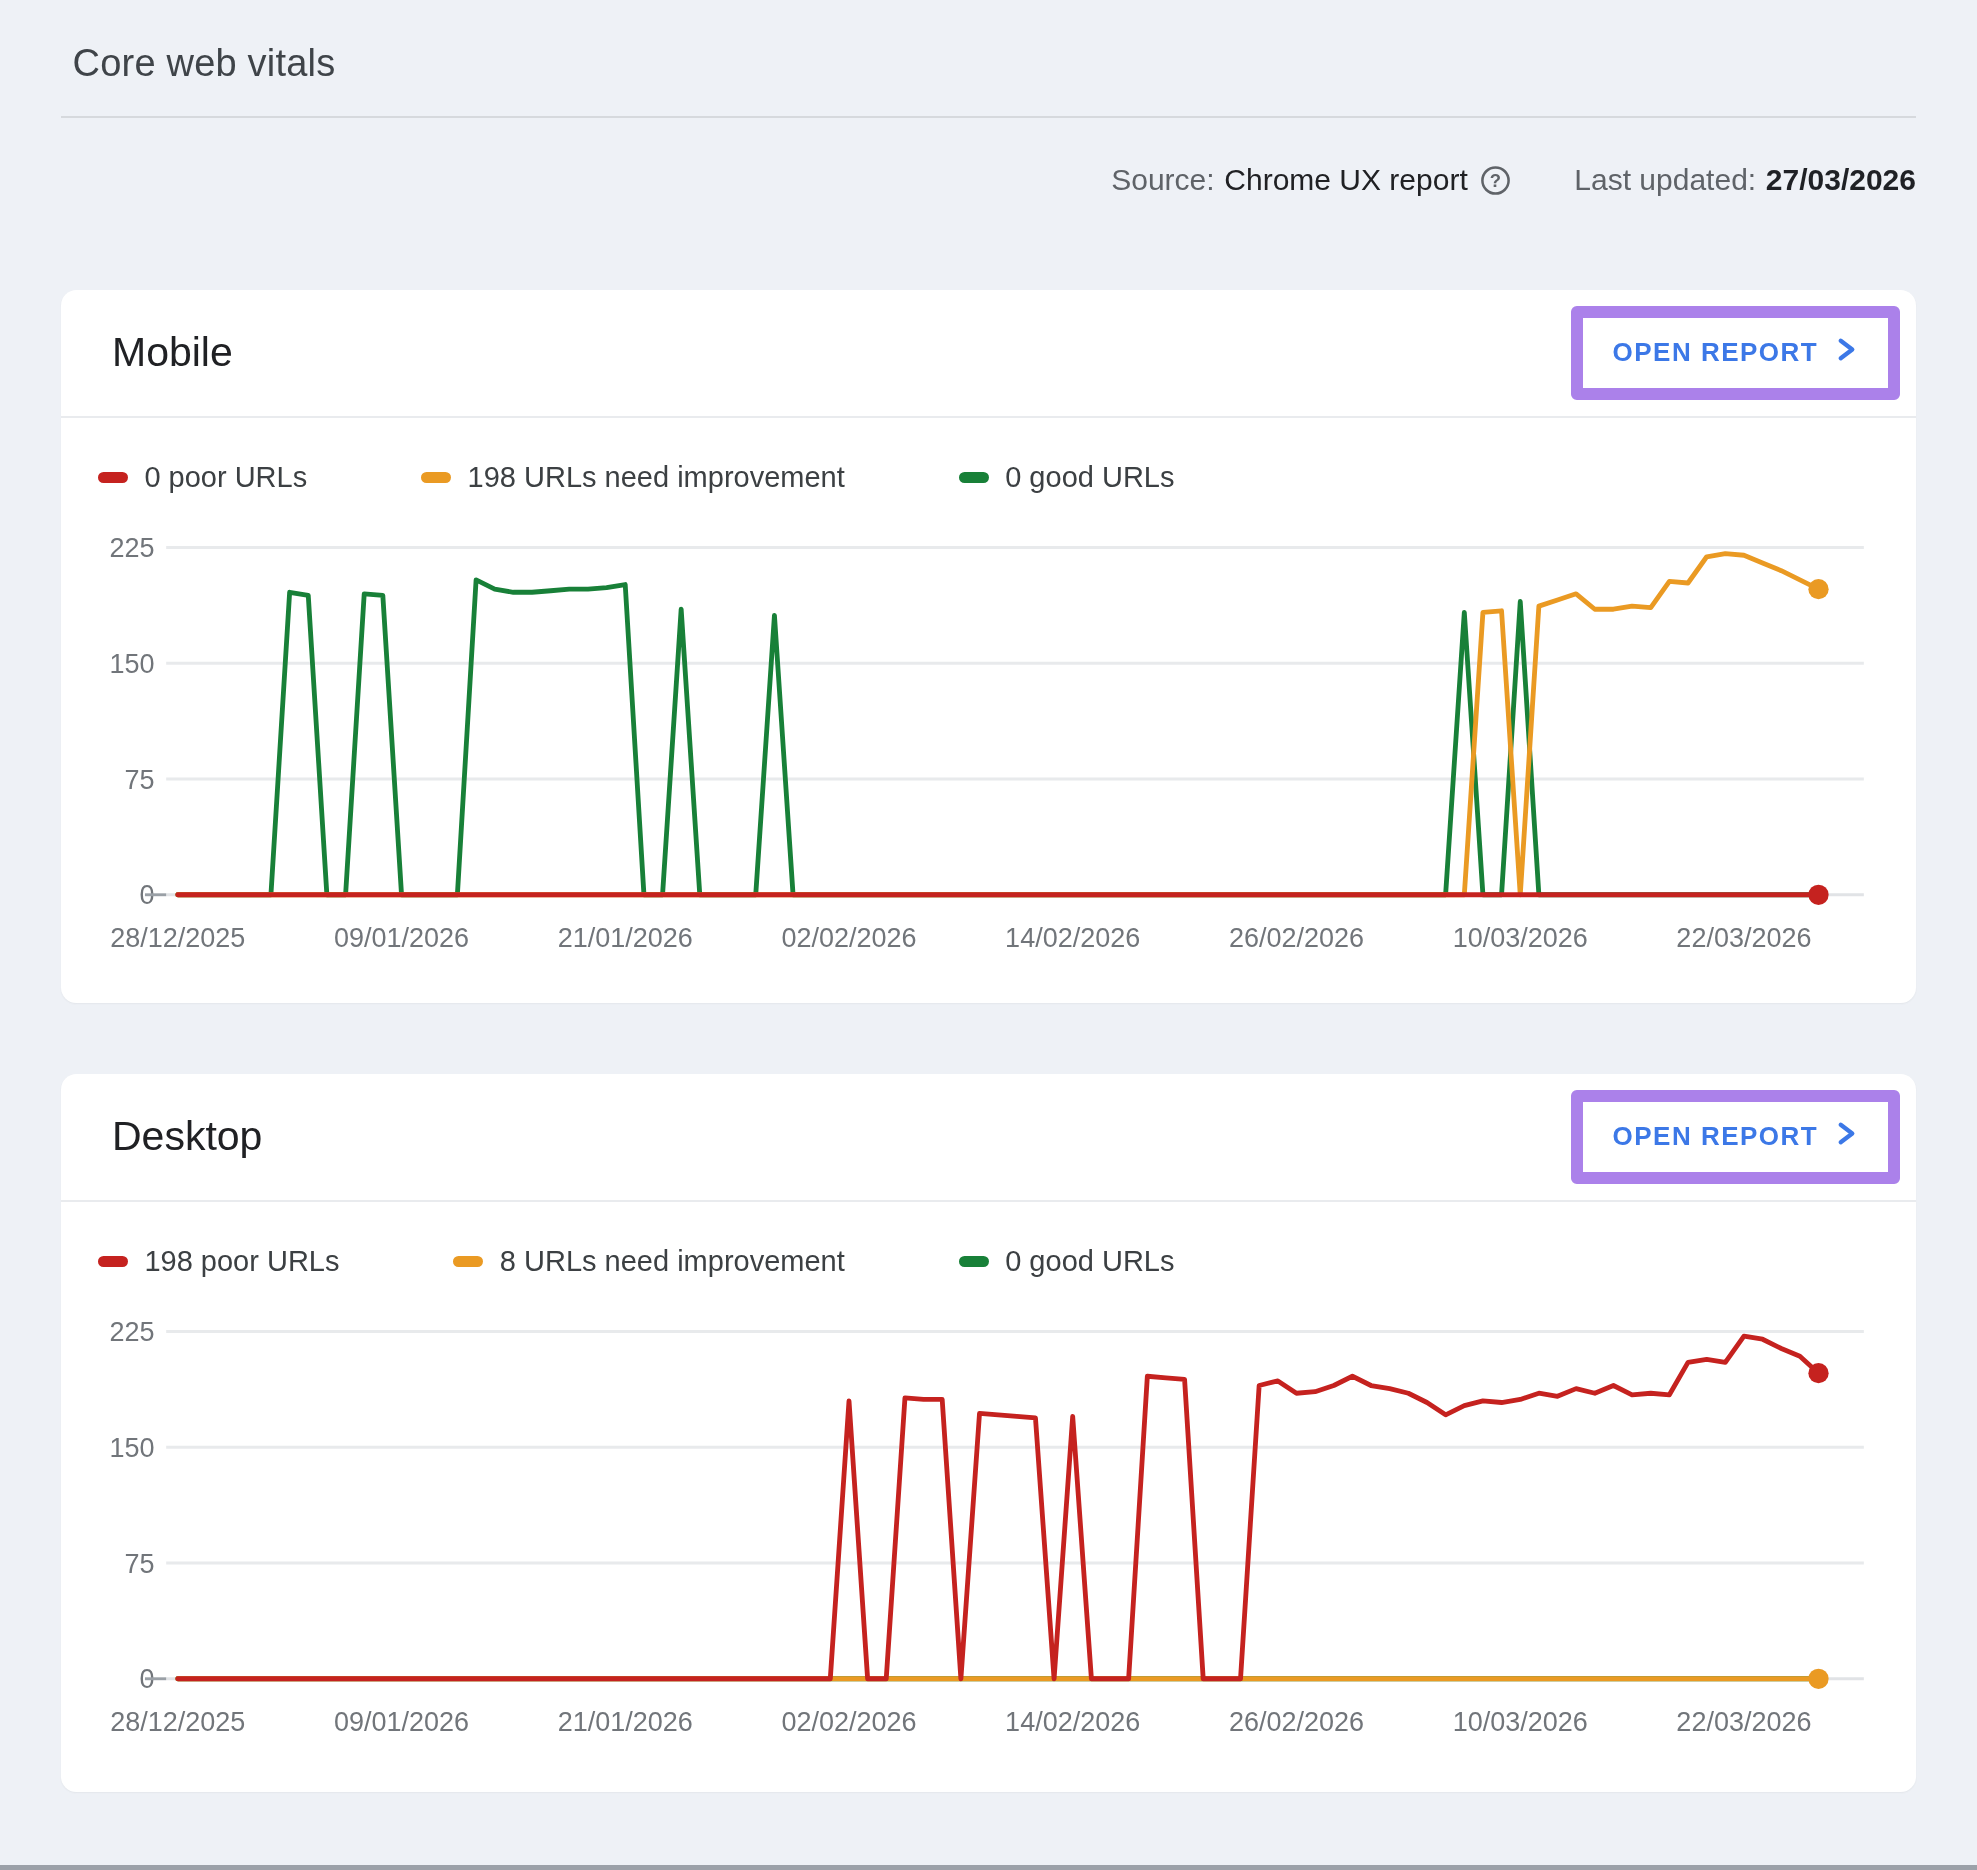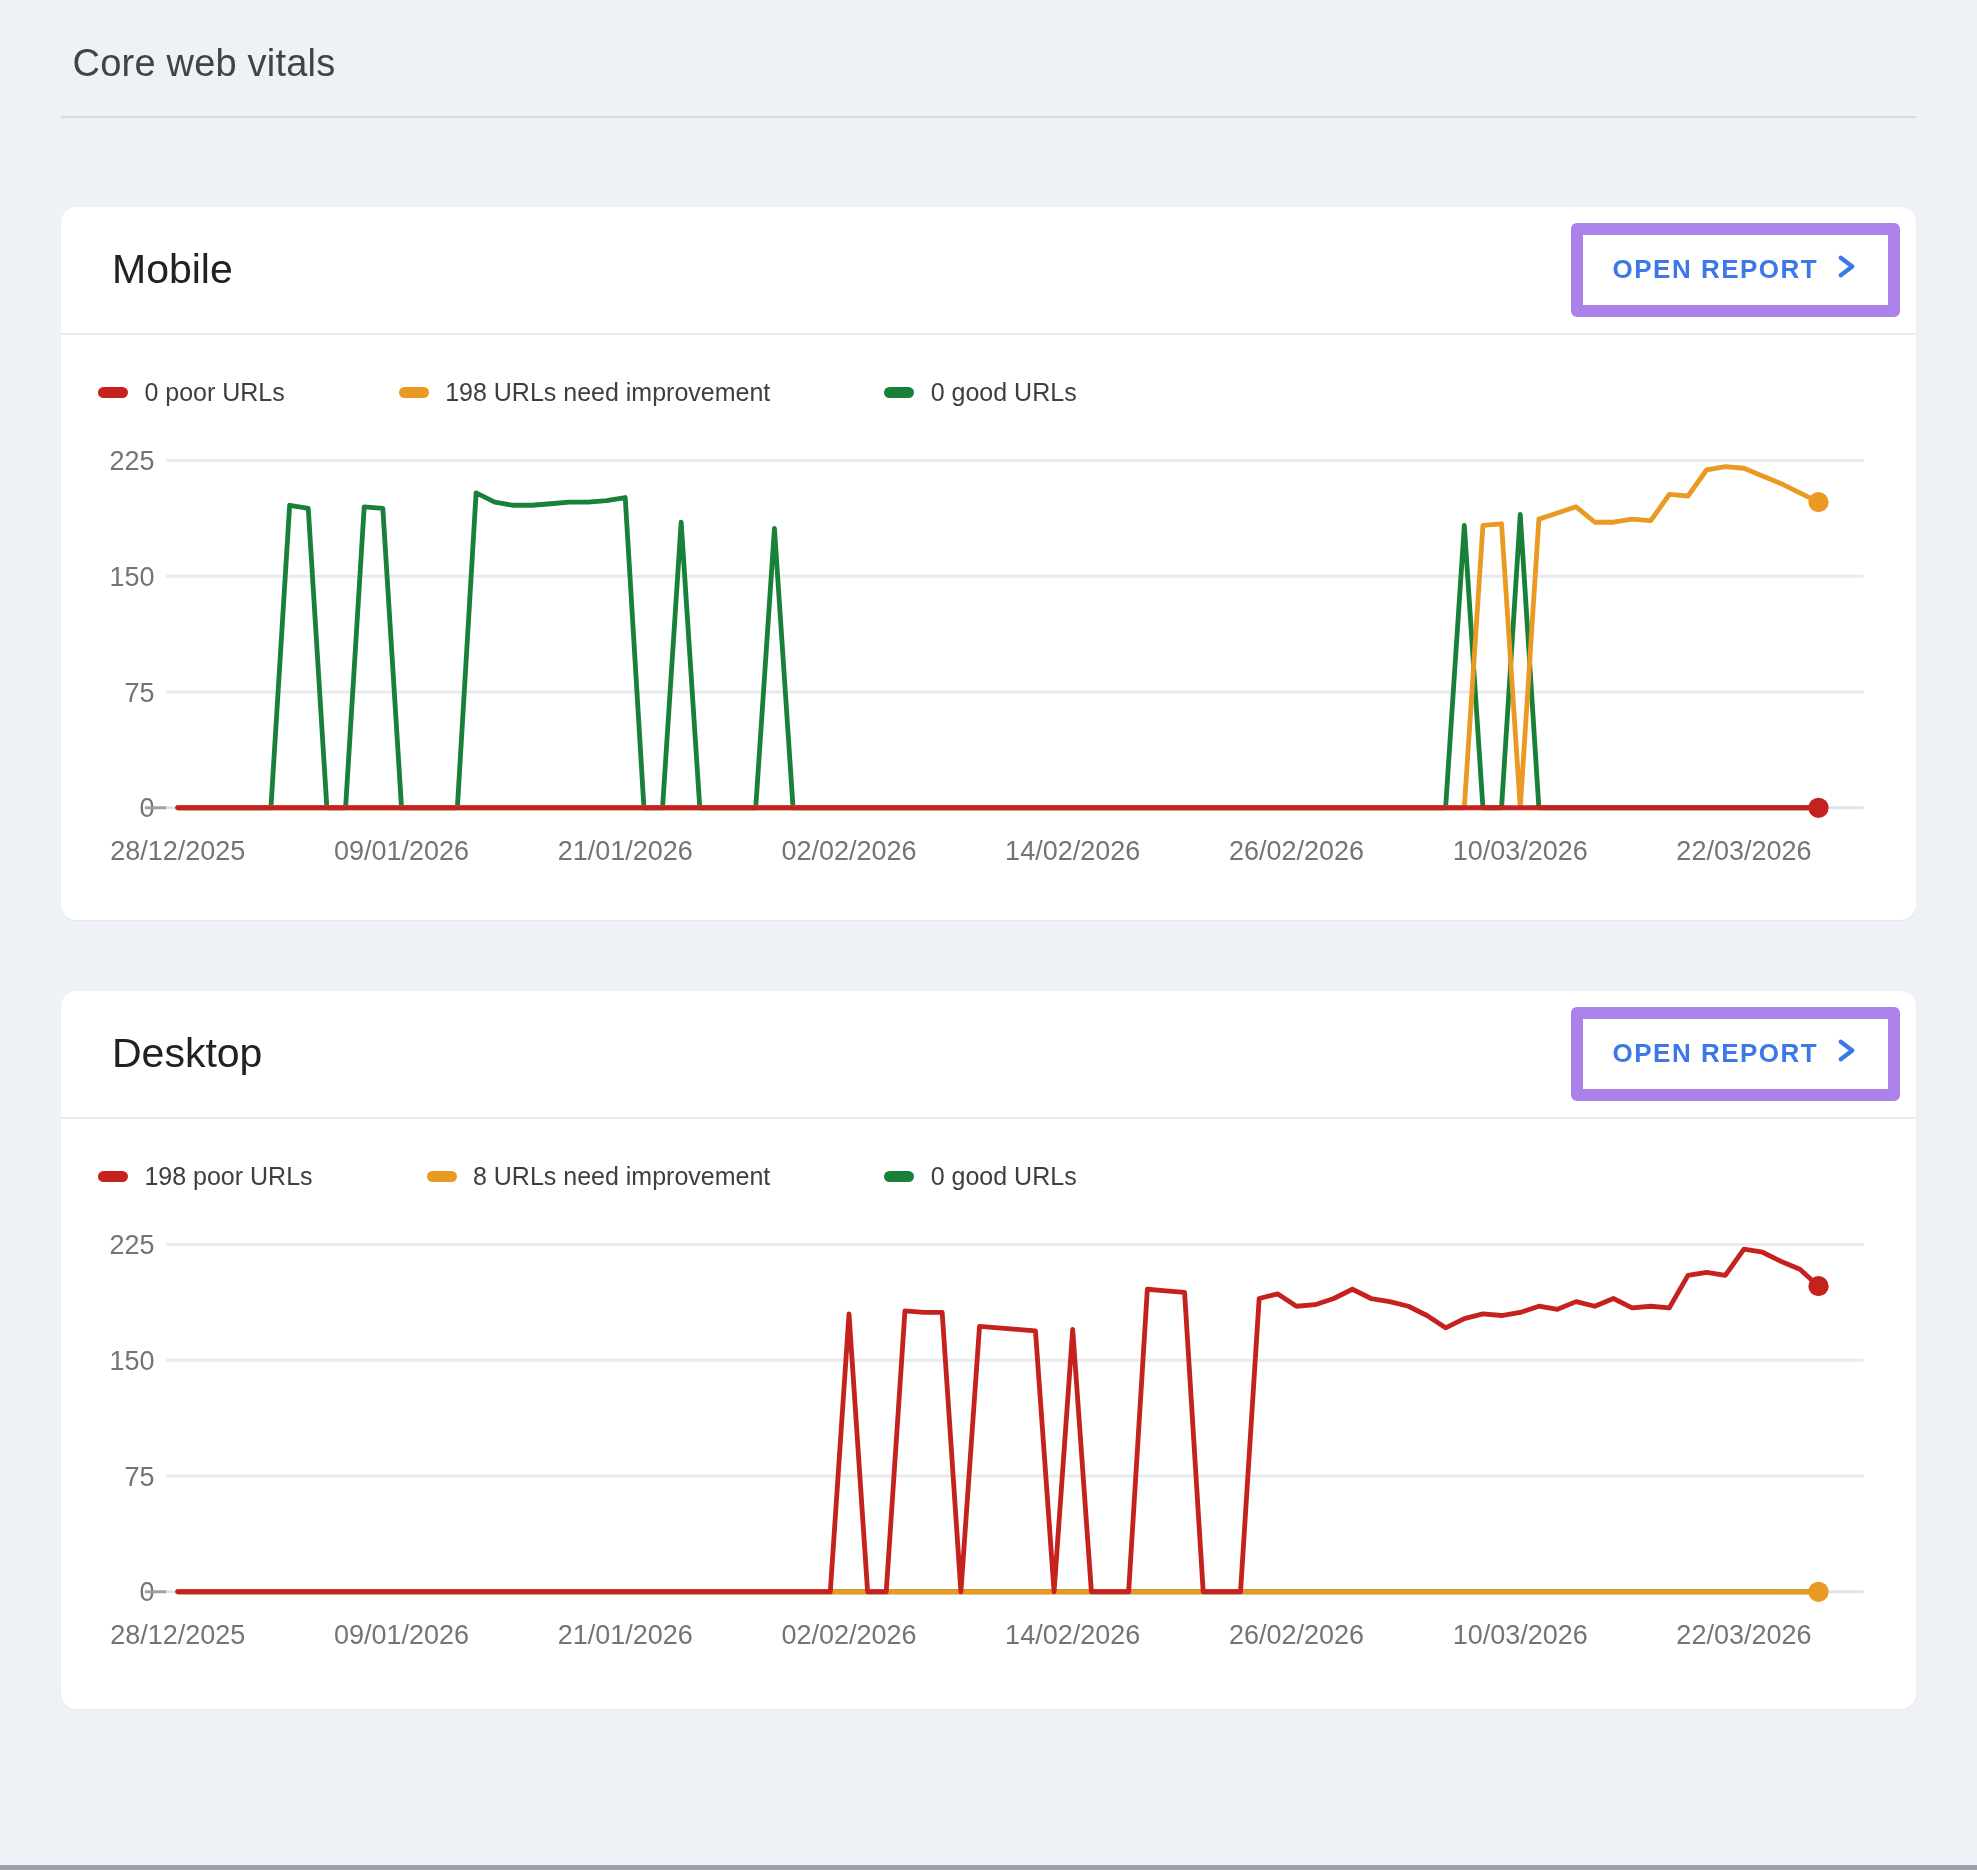--- a/index.html
+++ b/index.html
@@ -40,34 +40,48 @@
     border:12.6px solid #ab81ea;border-radius:5.8px;background:#ffffff;
   }
   .open-report{
     display:flex;align-items:center;gap:15.4px;
     height:68px;padding:1px 29px;cursor:pointer;
     color:#3c78e7;font-size:26px;font-weight:700;letter-spacing:1.5px;
     user-select:none;
   }
   .card-divider{height:1.9px;background:#e9ebee;}
   .legend{display:flex;align-items:center;gap:114px;padding:43px 0 0 37px;}
-  .legend-item{display:flex;align-items:center;gap:16.4px;font-size:25px;color:#3c4043;}
+  .legend-item{display:flex;align-items:center;gap:16.4px;font-size:29px;color:#3c4043;}
   .pill{width:30px;height:10.6px;border-radius:5.8px;flex:0 0 auto;}
   .chart-svg{display:block;width:1854px;height:463px;margin-top:13.5px;}
   .chart-svg text{font-family:"Liberation Sans", sans-serif;font-size:28px;fill:#71757a;}
   .bottom-bar{position:absolute;left:0;right:0;bottom:0;height:4.8px;background:#9ba1a9;}
 </style>
 </head>
 <body>
 
 <div class="page">
 
   <h1 class="page-title">Core web vitals</h1>
   <div class="page-divider"></div>
 
+  <div class="source-row">
+    <span>Source:</span>
+    <span class="dark">Chrome UX report</span>
+    <span class="help-icon">
+      <svg width="33" height="33" viewBox="0 0 34 34" style="font-size:31px">
+        <circle cx="17" cy="17" r="13.5" fill="none" stroke="#5f6368" stroke-width="2.6"></circle>
+        <text x="17" y="24" text-anchor="middle" style="font-size:19px;fill:#5f6368;font-weight:700;">?</text>
+      </svg>
+    </span>
+    <span class="updated-group">
+      <span>Last updated:</span>
+      <span class="updated-value">27/03/2026</span>
+    </span>
+  </div>
 
   <section class="card card-mobile">
     <div class="card-header">
       <h2 class="card-title">Mobile</h2>
       <div class="report-box">
         <div class="open-report">
           <span>OPEN REPORT</span>
           <span>
             <svg width="25" height="29" viewBox="0 0 26 30">
               <polyline points="7,6 19,15 7,24" fill="none" stroke="#3c78e7" stroke-width="4.5" stroke-linecap="round" stroke-linejoin="round"></polyline>

